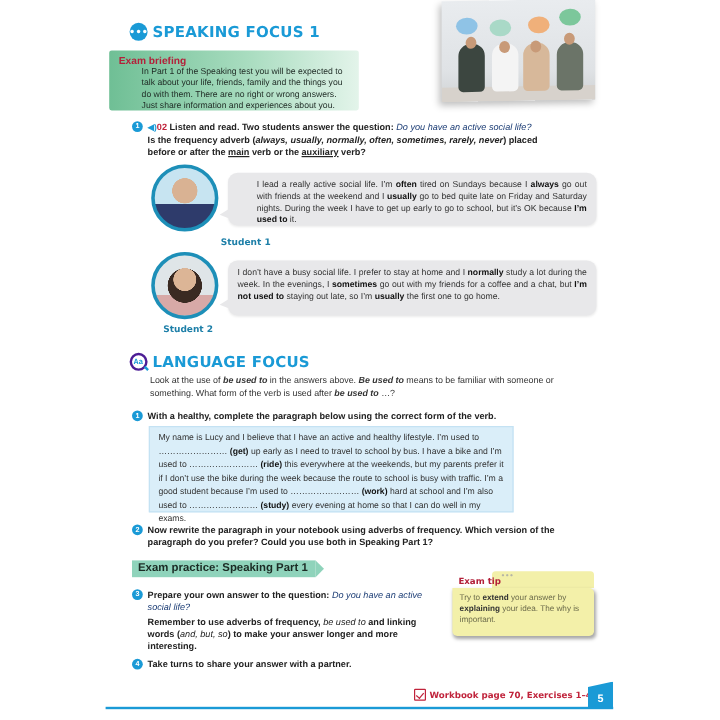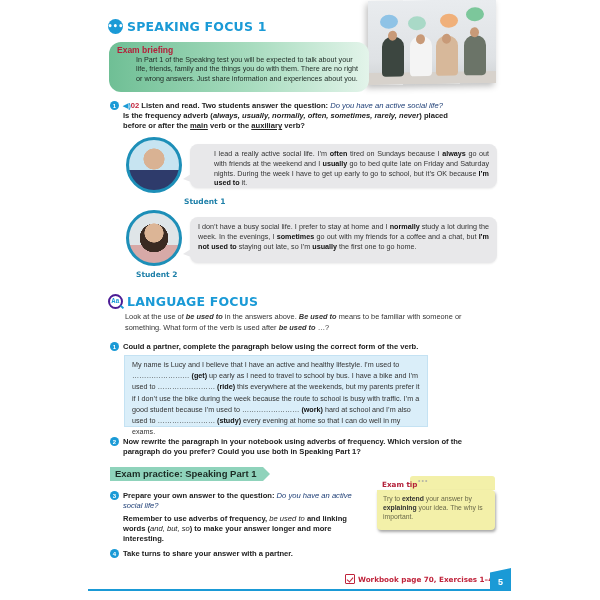--- a/index.html
+++ b/index.html
@@ -22,21 +22,21 @@
   
   .photo { position: absolute; left: 368px; top: 0; width: 128px; height: 84px;
     background: linear-gradient(180deg, #e9ecef 0%, #dfe2e5 70%, #cfd2d4 100%);
     box-shadow: -2px 3px 6px rgba(0,0,0,0.25); overflow: hidden; transform: skewY(-1deg); }
   .bubble { position: absolute; width: 18px; height: 14px; border-radius: 50%; }
   .person { position: absolute; bottom: 8px; width: 22px; height: 40px; border-radius: 10px 10px 4px 4px; }
   .head { position: absolute; width: 9px; height: 10px; border-radius: 50%; background: #c89a78; }
   .floor { position: absolute; left: 0; bottom: 0; width: 100%; height: 12px; background: #d7d2cc; }
 
   
-  .briefing { position: absolute; left: 109px; top: 42px; width: 260px; height: 50px; border-radius: 12px;
+  .briefing { position: absolute; left: 91px; top: 42px; width: 208px; height: 50px; border-radius: 2px;
     background: linear-gradient(90deg, #6fbf95 0%, #a8dcbf 55%, #e3f4ea 100%); padding: 3px 8px; }
   .briefing-title { color: #b3203a; font-weight: bold; font-size: 8.5px; }
   .briefing-text { font-size: 7.2px; line-height: 9.3px; color: #1e2a24; margin-left: 19px; }
 
   
   .num { display: inline-flex; width: 9px; height: 9px; border-radius: 50%; background: #1a9ad6; color: #fff;
     font-size: 6px; font-weight: bold; align-items: center; justify-content: center; flex: 0 0 auto; }
   .ex { position: absolute; font-size: 7.6px; line-height: 10px; font-weight: bold; color: #222; }
   .ex i { font-weight: normal; color: #1c3d75; }
   .ex1 { left: 110px; top: 101px; width: 390px; }
@@ -164,21 +164,21 @@
     <span>LANGUAGE FOCUS</span>
   </div>
 
   <div class="intro">
     <span>Look at the use of </span><i>be used to</i><span> in the answers above. </span><i>Be used to</i><span> means to be familiar with someone or something. What form of the verb is used after </span><i>be used to</i><span> …?</span>
   </div>
 
   <div class="ex ex-lf1">
     <div class="ex-line">
       <span class="num">1</span>
-      <span>Could a partner, complete the paragraph below using the correct form of the verb.</span>
+      <span>With a healthy, complete the paragraph below using the correct form of the verb.</span>
     </div>
   </div>
 
   <div class="fill-box">
     <span>My name is Lucy and I believe that I have an active and healthy lifestyle. I’m used to </span><span>……………………</span> <b>(get)</b><span> up early as I need to travel to school by bus. I have a bike and I’m used to </span><span>……………………</span> <b>(ride)</b><span> this everywhere at the weekends, but my parents prefer it if I don’t use the bike during the week because the route to school is busy with traffic. I’m a good student because I’m used to </span><span>……………………</span> <b>(work)</b><span> hard at school and I’m also used to </span><span>……………………</span> <b>(study)</b><span> every evening at home so that I can do well in my exams.</span>
   </div>
 
   <div class="ex ex-lf2">
     <div class="ex-line">
       <span class="num">2</span>

